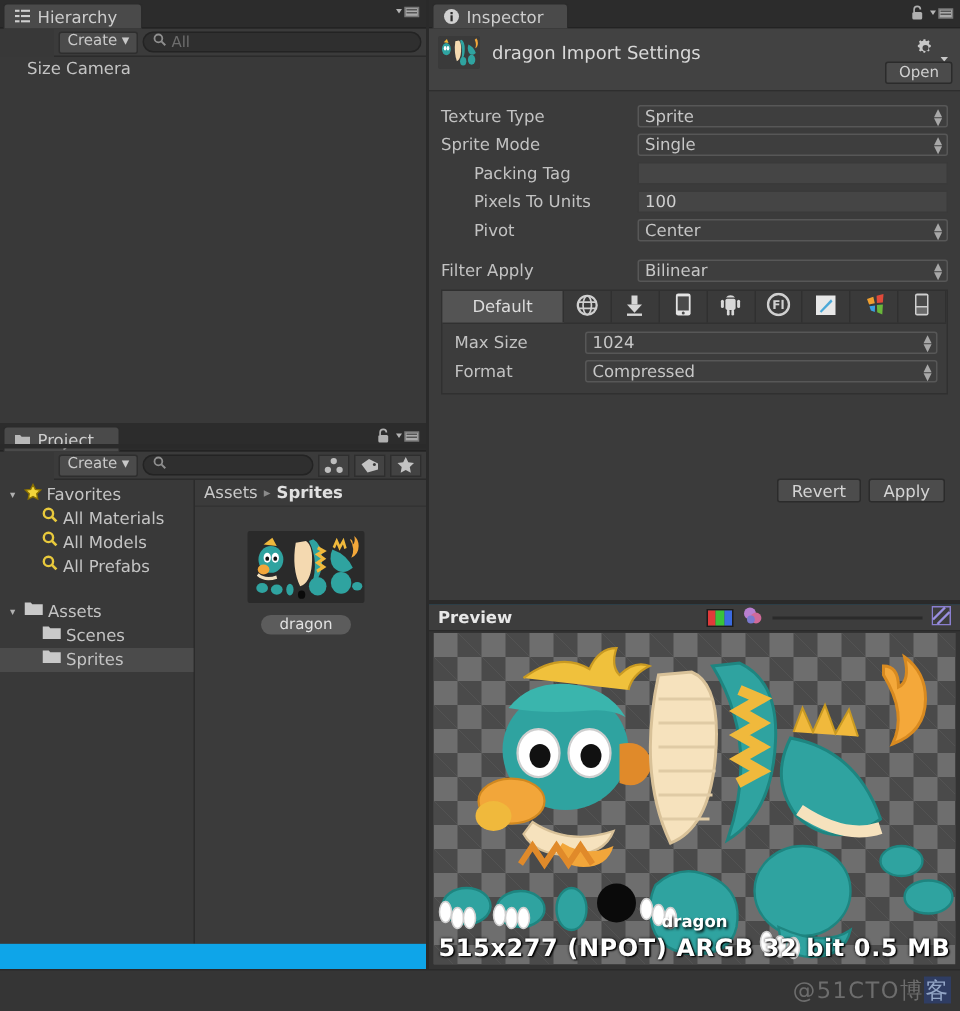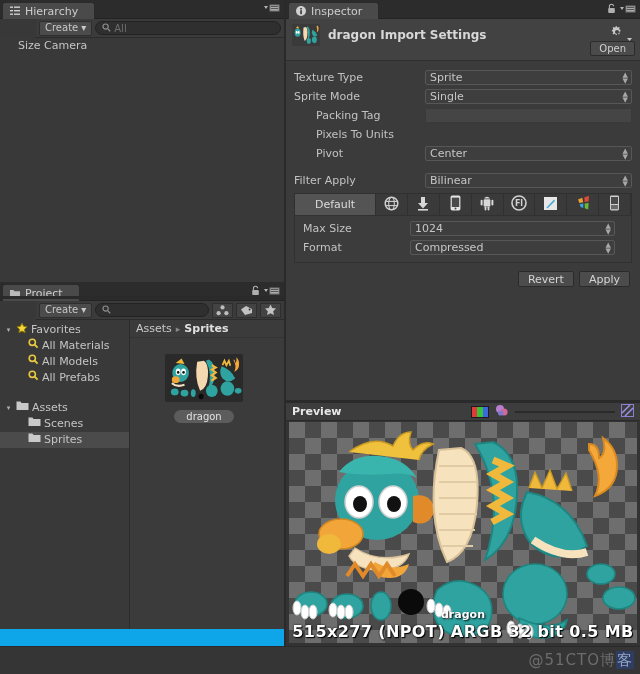--- a/index.html
+++ b/index.html
@@ -96,21 +96,21 @@
   #inspector { left: 286px; top: 0; width: 354px; height: 402px; background: #3b3b3b; }
   #inspector .body { position: absolute; top: 19px; left: 0; right: 0; bottom: 0; }
   .insp-head {
     height: 42px; background: #424242; border-bottom: 1px solid #2e2e2e;
     position: relative; padding: 5px 6px;
   }
   .insp-title { display: flex; align-items: center; gap: 8px; }
   .insp-icon {
     width: 28px; height: 22px; border-radius: 2px; overflow: hidden; background: #3a3a3a;
   }
-  .insp-name { font-size: 12px; color: #d8d8d8; font-weight: bold; }
+  .insp-name { font-size: 12px; color: #d8d8d8; }
   .gear { position: absolute; right: 8px; top: 6px; }
   .openbtn {
     position: absolute; right: 5px; top: 22px;
     height: 15px; padding: 0 8px; background: #4b4b4b;
     border: 1px solid #2b2b2b; border-radius: 2px;
     font-size: 10px; color: #d0d0d0; line-height: 14px;
   }
 
   .fields { padding: 7px 8px 0 8px; }
   .frow { display: flex; align-items: center; height: 19px; }
@@ -139,27 +139,27 @@
   .plat-strip { display: flex; height: 22px; background: #3a3a3a; border-bottom: 1px solid #313131; }
   .plat-tab {
     width: 33px; display: flex; align-items: center; justify-content: center;
     border-right: 1px solid #303030;
   }
   .plat-tab.default {
     width: 84px; background: #545454; font-size: 11px; color: #dcdcdc;
   }
   .plat-fields { padding: 3px 4px 5px 4px; }
   .plat-fields .flabel { padding-left: 4px; }
-  .plat-fields .fcontrol { width: 205px; margin-right: 12px; }
+  .plat-fields .fcontrol { width: 235px; margin-right: 2px; }
 
   .btnrow { display: flex; justify-content: flex-end; gap: 5px; padding: 8px 10px 0 0; }
   .ubtn {
     height: 16px; padding: 0 9px; background: #4c4c4c;
     border: 1px solid #2b2b2b; border-radius: 2px;
-    font-size: 11px; color: #d4d4d4; line-height: 15px;
+    font-size: 11px; color: #d4d4d4; line-height: 15px; margin-top: 48px;
   }
 
   
   #preview { left: 286px; top: 403px; width: 354px; height: 243px; background: #333; }
   .prev-head {
     height: 18px; background: #3d3d3d; border-bottom: 1px solid #2a2a2a;
     display: flex; align-items: center; padding: 0 6px; gap: 6px;
   }
   .prev-title { font-size: 11px; color: #e8e8e8; font-weight: bold; }
   .prev-tools { margin-left: auto; display: flex; align-items: center; gap: 6px; }
@@ -539,20 +539,25 @@
         <div class="frow">
           <span class="flabel ind">Packing Tag</span>
           <div class="fcontrol">
             <div class="textfield plain">
               <span></span>
             </div>
           </div>
         </div>
         <div class="frow">
           <span class="flabel ind">Pixels To Units</span>
+          <div class="fcontrol">
+            <div class="textfield plain">
+              <span>100</span>
+            </div>
+          </div>
         </div>
         <div class="frow">
           <span class="flabel ind">Pivot</span>
           <div class="fcontrol">
             <div class="popup">
               <span>Center</span>
               <span class="arrows">▲<br>▼</span>
             </div>
           </div>
         </div>

